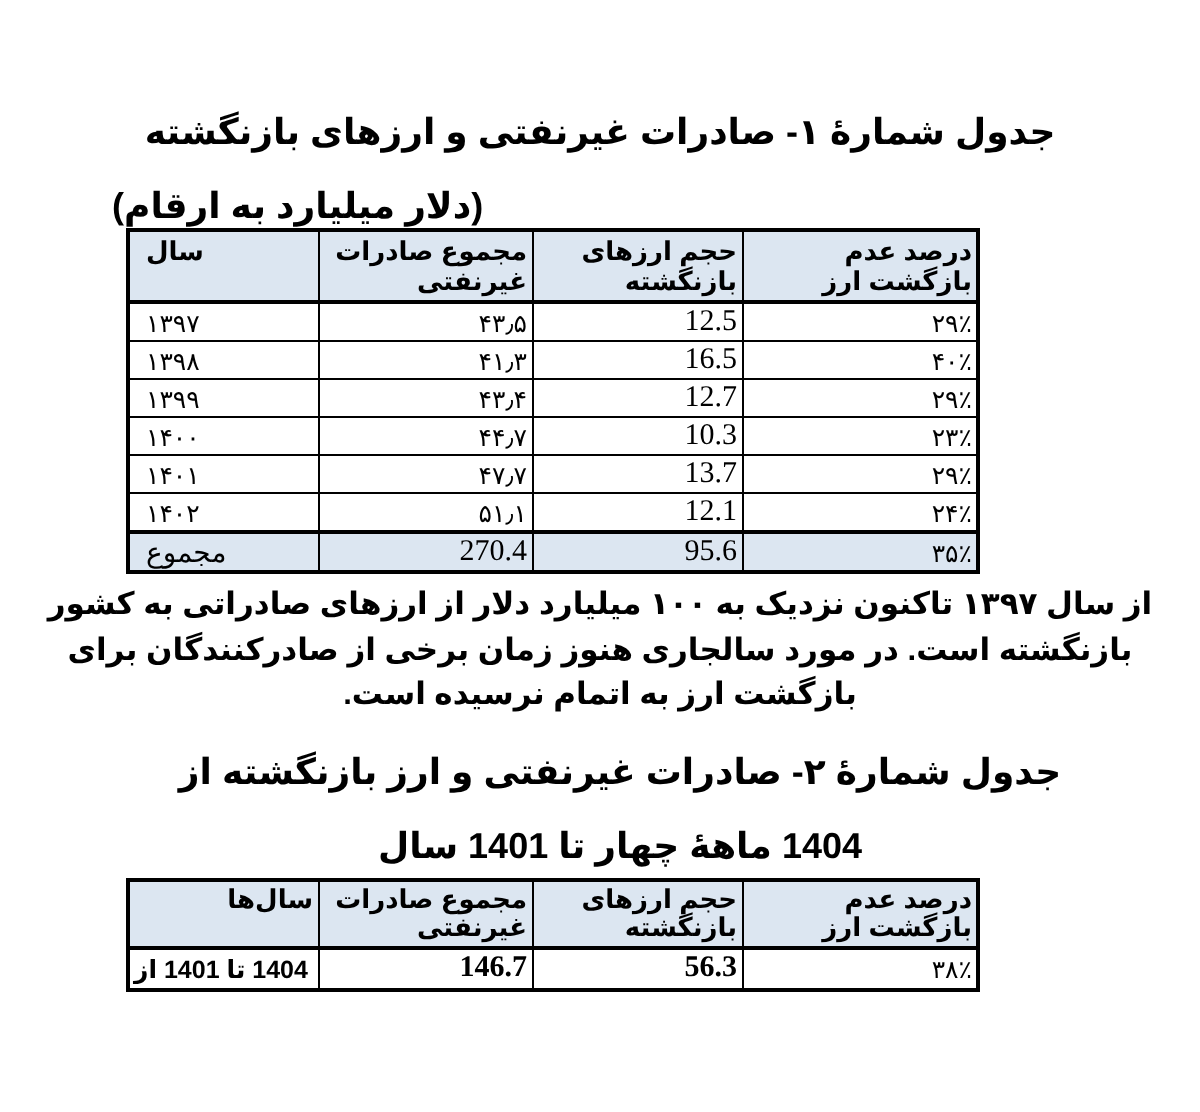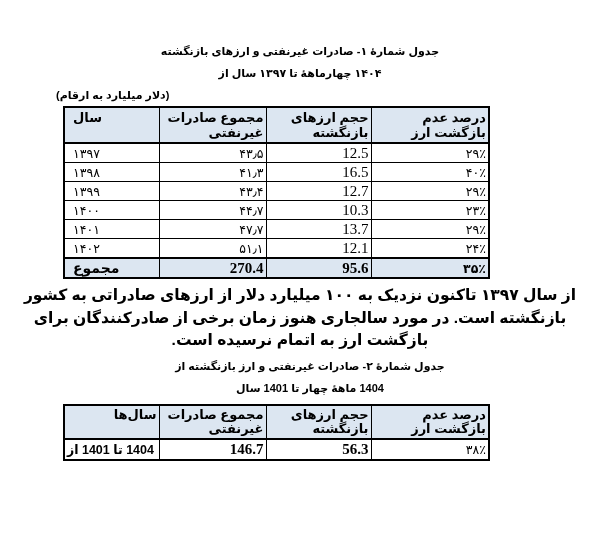--- a/index.html
+++ b/index.html
@@ -4,21 +4,21 @@
 <style>
   html,body{margin:0;padding:0;}
   body{
     width:600px;height:556px;background:#ffffff;color:#000;
     font-family:"Liberation Sans","DejaVu Sans",sans-serif;
     overflow:hidden;
   }
   .doc{width:600px;height:556px;position:relative;padding-top:40px;box-sizing:border-box;}
 
   
-  .title-line{text-align:center;font-weight:bold;font-size:11px;line-height:22px;white-space:nowrap;}
+  .title-line{text-align:center;font-weight:bold;font-size:18px;line-height:22px;white-space:nowrap;margin-top:15px;}
   .rtl{direction:rtl;unicode-bidi:isolate;}
   .ltr-tokens{direction:ltr;unicode-bidi:isolate;}
   .ltr-tokens bdi{unicode-bidi:isolate;}
   .subtitle-left{text-align:left;margin-left:56px;}
 
   
   table{
     border-collapse:collapse;table-layout:fixed;
     margin-left:63px;width:425px;
     border:2px solid #000;
@@ -30,21 +30,21 @@
     vertical-align:top;padding-top:2px;padding-bottom:2px;
     border-bottom:2px solid #000;direction:rtl;text-align:right;
   }
   thead th.th-year{text-align:left;padding-left:8px;}
   tbody td{height:18px;font-size:12.5px;text-align:right;vertical-align:middle;}
   td.year-cell{text-align:left;padding-left:8px;direction:ltr;}
   td.val-fa{direction:ltr;}
   td.val-en{font-family:"Liberation Serif","DejaVu Serif",serif;font-size:15px;}
   td.pct-cell{direction:ltr;padding-left:21px;}
   td.tokens-cell{direction:ltr;text-align:left;padding-left:2px;font-size:12.5px;}
-  tr.total-row td{background:#dce6f1;font-weight:bold;border-top:2px solid #000;}
+  tr.total-row td{background:#dce6f1;font-weight:normal;border-top:2px solid #000;}
   tr.total-row td.label-cell{text-align:left;padding-left:8px;direction:rtl;font-size:14px;}
   .bold{font-weight:bold;}
 
   
   .paragraph{
     direction:rtl;text-align:center;font-weight:bold;
     font-size:15.5px;line-height:22.5px;
     margin:5px 20px 0 20px;
   }
 
@@ -53,21 +53,20 @@
   #table2 thead th{line-height:14px;}
   #table2 tbody td{height:19px;}
 </style>
 </head>
 <body>
 
 <div class="doc">
 
   <div>
     <div class="title-line rtl">جدول شمارهٔ ۱-  صادرات غیرنفتی و ارزهای  بازنگشته</div>
-    <div class="title-line ltr-tokens"><bdi>از</bdi> <bdi>سال</bdi> <bdi>۱۳۹۷</bdi> <bdi>تا</bdi> <bdi>چهارماههٔ</bdi> <bdi>۱۴۰۴</bdi></div>
     <div class="title-line ltr-tokens subtitle-left"><bdi>(</bdi><bdi>ارقام</bdi> <bdi>به</bdi> <bdi>میلیارد</bdi> <bdi>دلار</bdi><bdi>)</bdi></div>
   </div>
 
   <table id="table1">
     <colgroup>
         <col class="c1">
         <col class="c2">
         <col class="c3">
         <col class="c4">
       </colgroup>

